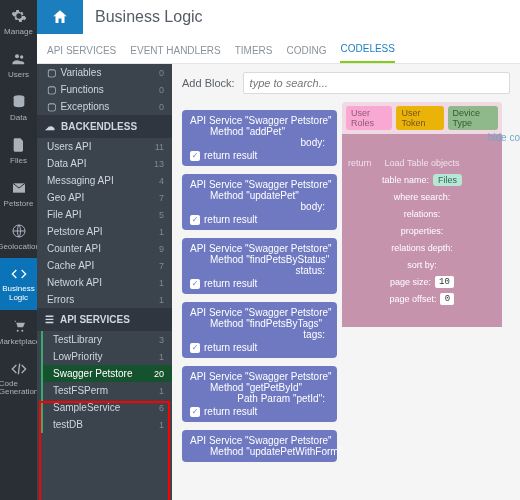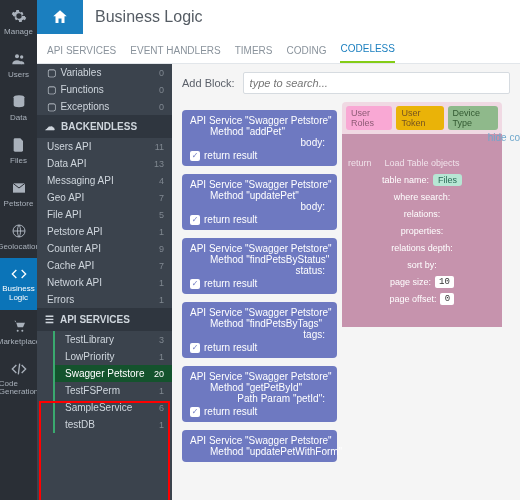--- a/index.html
+++ b/index.html
@@ -15,21 +15,21 @@
   .home { width: 46px; height: 34px; background: #1b7fbf; display: flex; align-items: center; justify-content: center; }
   .tabs { background: #fff; height: 30px; display: flex; align-items: flex-end; gap: 14px; padding: 0 10px; font-size: 10px; color: #8a939c; border-bottom: 1px solid #e2e6ea; }
   .tabs .t { padding-bottom: 7px; cursor: pointer; }
   .tabs .t.active { color: #1b7fbf; border-bottom: 2px solid #84cc16; }
   
   .tree { font-size: 10px; }
   .tree .row { display: flex; align-items: center; padding: 3px 8px 3px 10px; justify-content: space-between; cursor: pointer; }
   .tree .row .lbl { display: flex; align-items: center; gap: 4px; }
   .tree .row .cnt { color: #808891; font-size: 9px; }
   .section-h { background: #2f363f; display: flex; align-items: center; gap: 6px; padding: 6px 8px; font-weight: bold; font-size: 10px; }
-  .api-svc { border-left: 2px solid #3aa96f; margin-left: 16px; }
+  .api-svc { border-left: 2px solid #3aa96f; margin-left: 4px; }
   .api-svc.active { background: #14532d; color: #fff; }
   .redbox { position: absolute; border: 2px solid #ff0000; left: 2px; width: 131px; top: 337px; height: 150px; pointer-events: none; }
   
   .main { flex: 1; background: #f5f5f5; display: flex; flex-direction: column; overflow: hidden; }
   .title { font-size: 16px; color: #555c64; padding: 0 12px; height: 34px; display: flex; align-items: center; background: #fff; }
   .addblock { display: flex; align-items: center; gap: 8px; padding: 8px 10px; font-size: 11px; color: #5b6069; }
   .addblock input { flex: 1; border: 1px solid #d6dbe0; border-radius: 2px; padding: 4px 6px; font-size: 11px; font-style: italic; color: #999; }
   
   .canvas { position: relative; padding: 8px 10px; overflow: hidden; }
   .rolecard { position: absolute; left: 170px; top: 0; width: 160px; background: #f0d9e3; border-radius: 4px; font-size: 9px; color: #55606b; }

